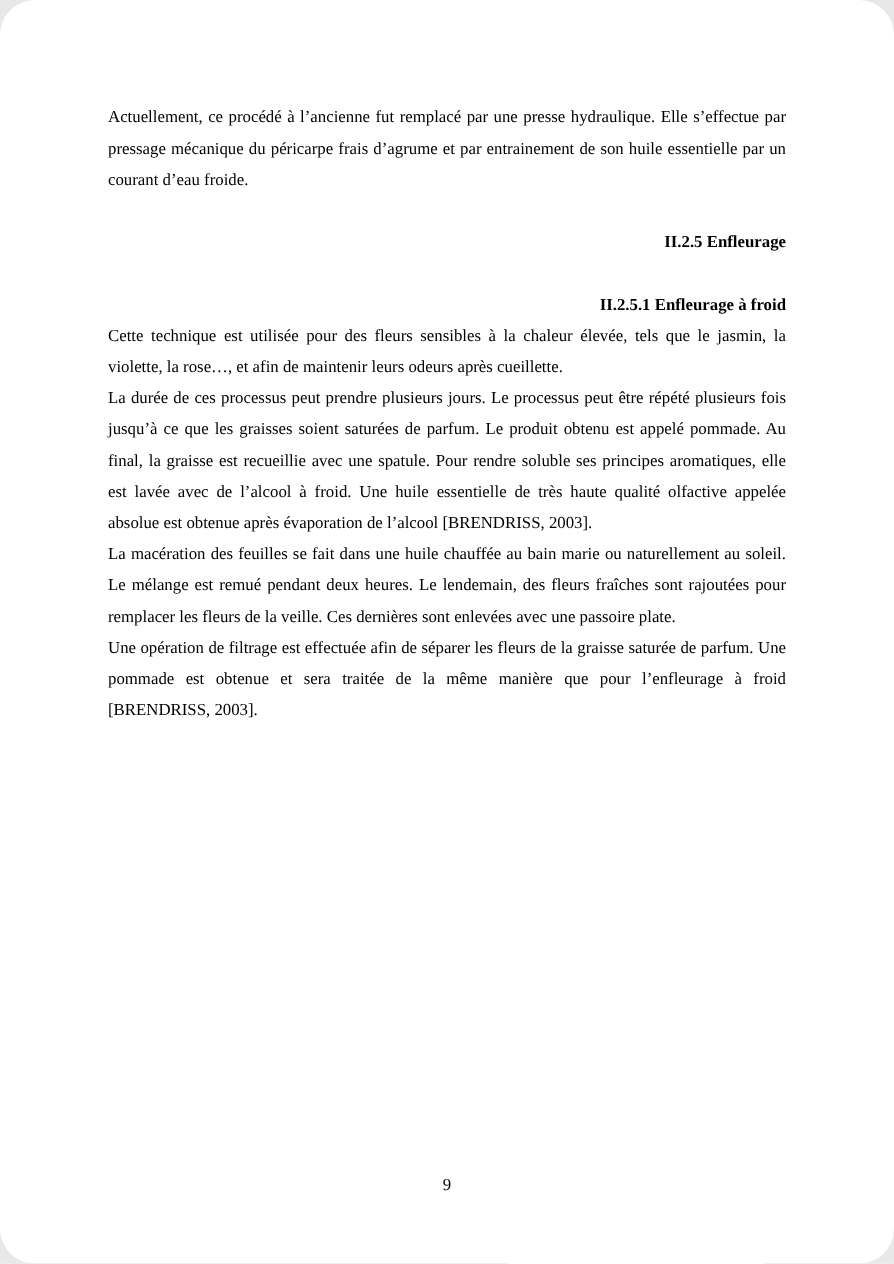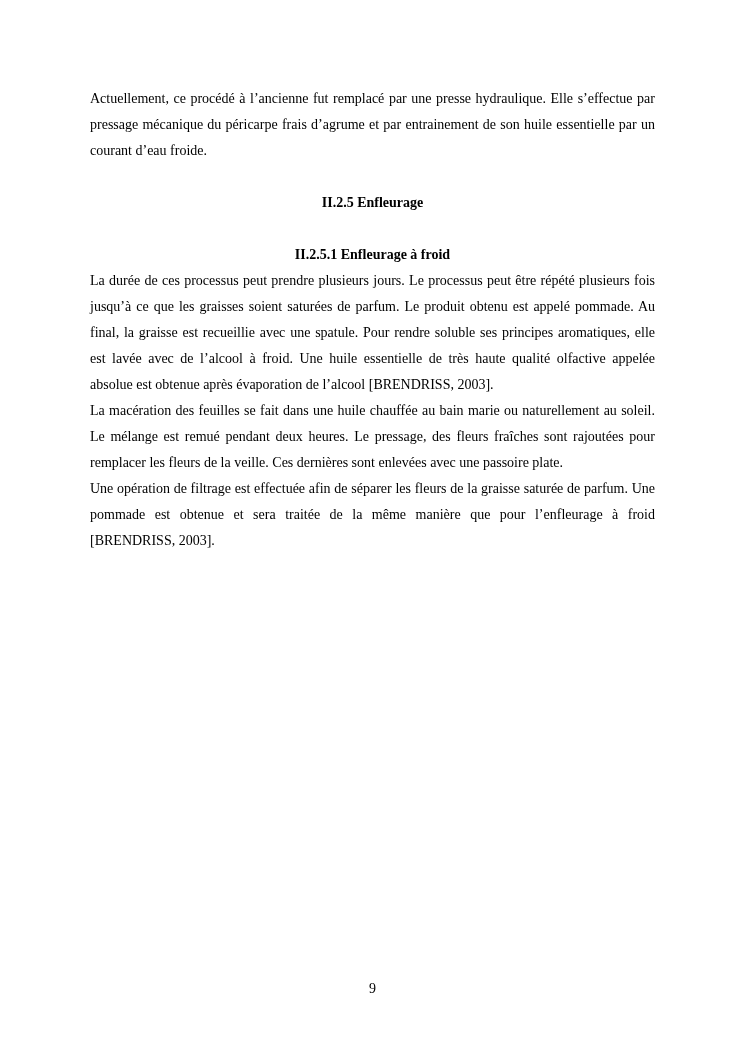--- a/index.html
+++ b/index.html
@@ -10,57 +10,59 @@
   .page {
     position: relative;
     width: 745px;
     height: 1053px;
     margin: 0 auto;
     background: #ffffff;
     box-sizing: border-box;
     font-family: "Liberation Serif", serif;
     color: #000000;
     overflow: hidden;
+    border-radius: 29px;
   }
   .content {
     position: absolute;
     left: 90px;
     right: 90px;
     top: 86px;
   }
   .para {
     margin: 0;
     font-size: 14px;
     line-height: 26px;
     text-align: justify;
     text-justify: inter-word;
   }
   .heading {
     margin: 26px 0 0 0;
     font-size: 14px;
     line-height: 26px;
     font-weight: bold;
-    text-align: center;
+    text-align: right;
   }
   .page-number {
     position: absolute;
     left: 0;
     right: 0;
     bottom: 57px;
     text-align: center;
     font-size: 14px;
     line-height: 14px;
   }
 </style>
 </head>
 <body>
 
 <div class="page">
   <div class="content">
     <p class="para">Actuellement, ce procédé à l’ancienne fut remplacé par une presse hydraulique. Elle s’effectue par pressage mécanique du péricarpe frais d’agrume et par entrainement de son huile essentielle par un courant d’eau froide.</p>
     <h2 class="heading">II.2.5 Enfleurage</h2>
     <h2 class="heading">II.2.5.1 Enfleurage à froid</h2>
+    <p class="para">Cette technique est utilisée pour des fleurs sensibles à la chaleur élevée, tels que le jasmin, la violette, la rose…, et afin de maintenir leurs odeurs après cueillette.</p>
     <p class="para">La durée de ces processus peut prendre plusieurs jours. Le processus peut être répété plusieurs fois jusqu’à ce que les graisses soient saturées de parfum. Le produit obtenu est appelé pommade. Au final, la graisse est recueillie avec une spatule. Pour rendre soluble ses principes aromatiques, elle est lavée avec de l’alcool à froid. Une huile essentielle de très haute qualité olfactive appelée absolue est obtenue après évaporation de l’alcool [BRENDRISS, 2003].</p>
-    <p class="para">La macération des feuilles se fait dans une huile chauffée au bain marie ou naturellement au soleil. Le mélange est remué pendant deux heures. Le pressage, des fleurs fraîches sont rajoutées pour remplacer les fleurs de la veille. Ces dernières sont enlevées avec une passoire plate.</p>
+    <p class="para">La macération des feuilles se fait dans une huile chauffée au bain marie ou naturellement au soleil. Le mélange est remué pendant deux heures. Le lendemain, des fleurs fraîches sont rajoutées pour remplacer les fleurs de la veille. Ces dernières sont enlevées avec une passoire plate.</p>
     <p class="para">Une opération de filtrage est effectuée afin de séparer les fleurs de la graisse saturée de parfum. Une pommade est obtenue et sera traitée de la même manière que pour l’enfleurage à froid [BRENDRISS, 2003].</p>
   </div>
   <div class="page-number">9</div>
 </div>
 
 </body></html>

